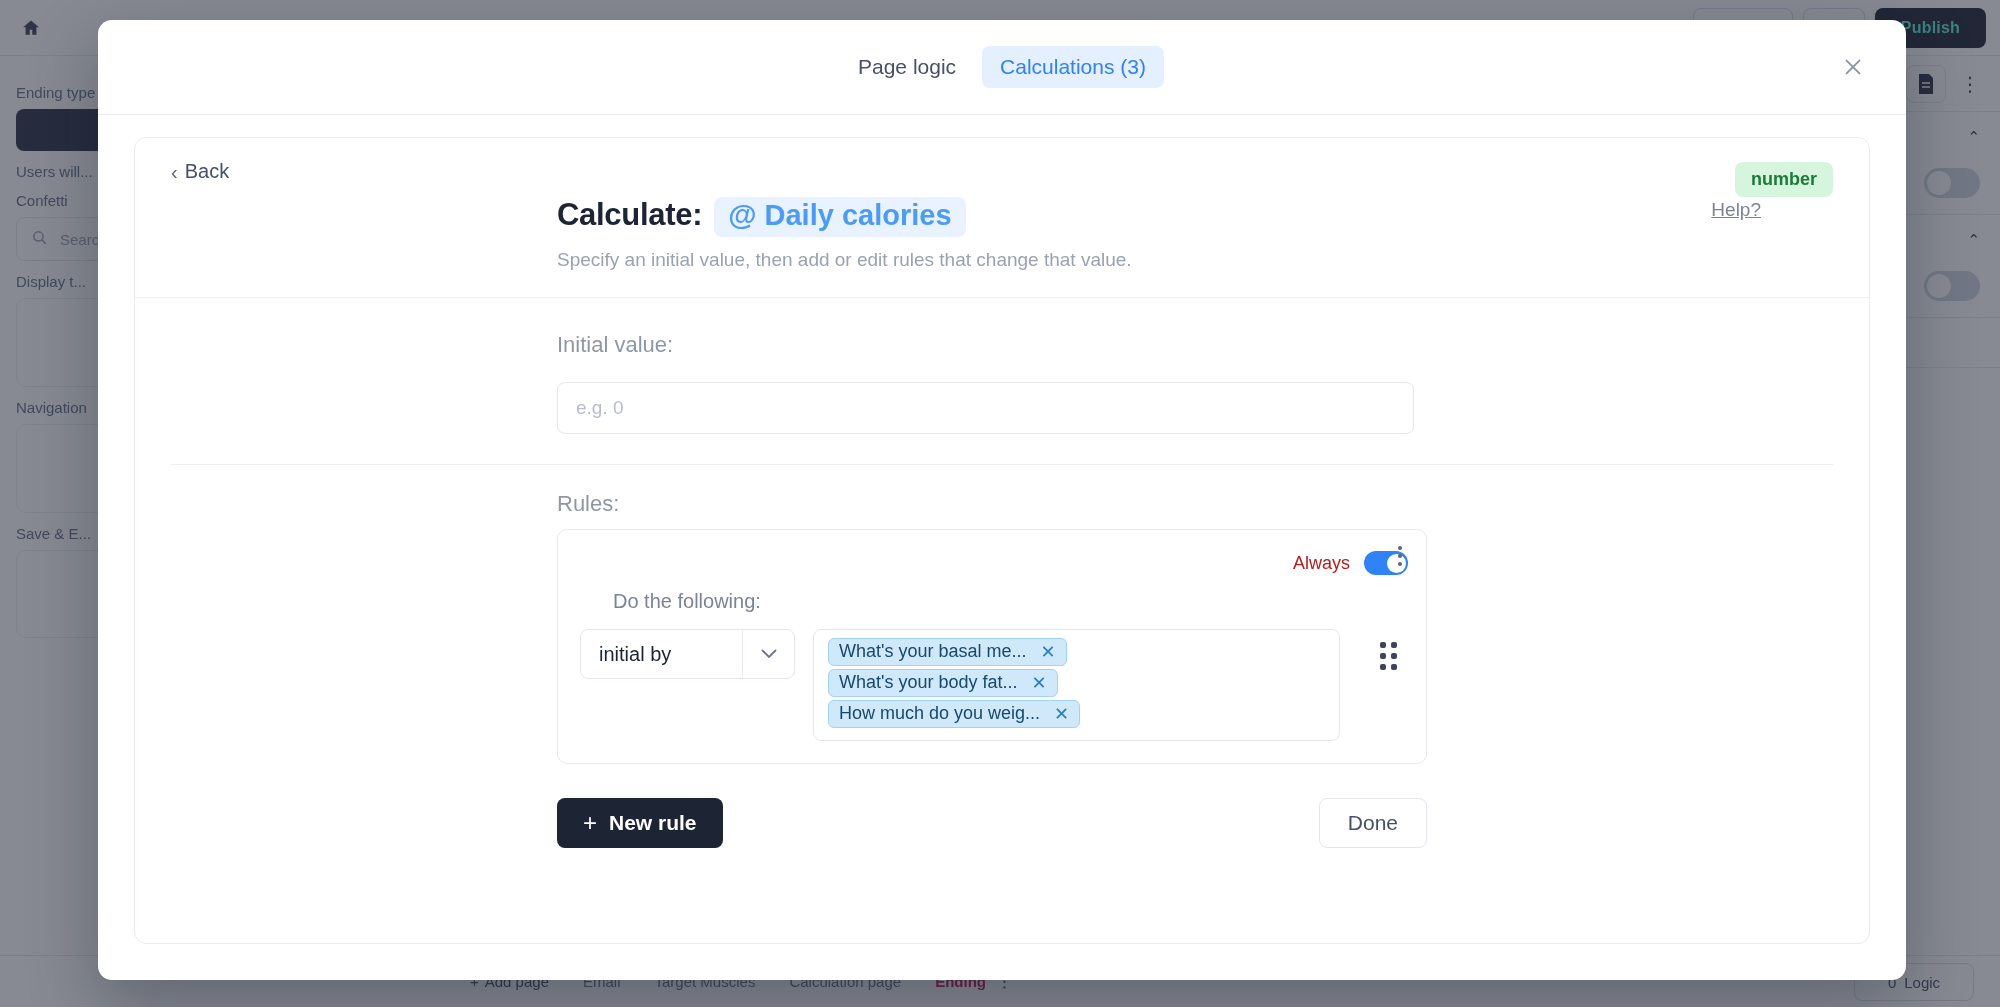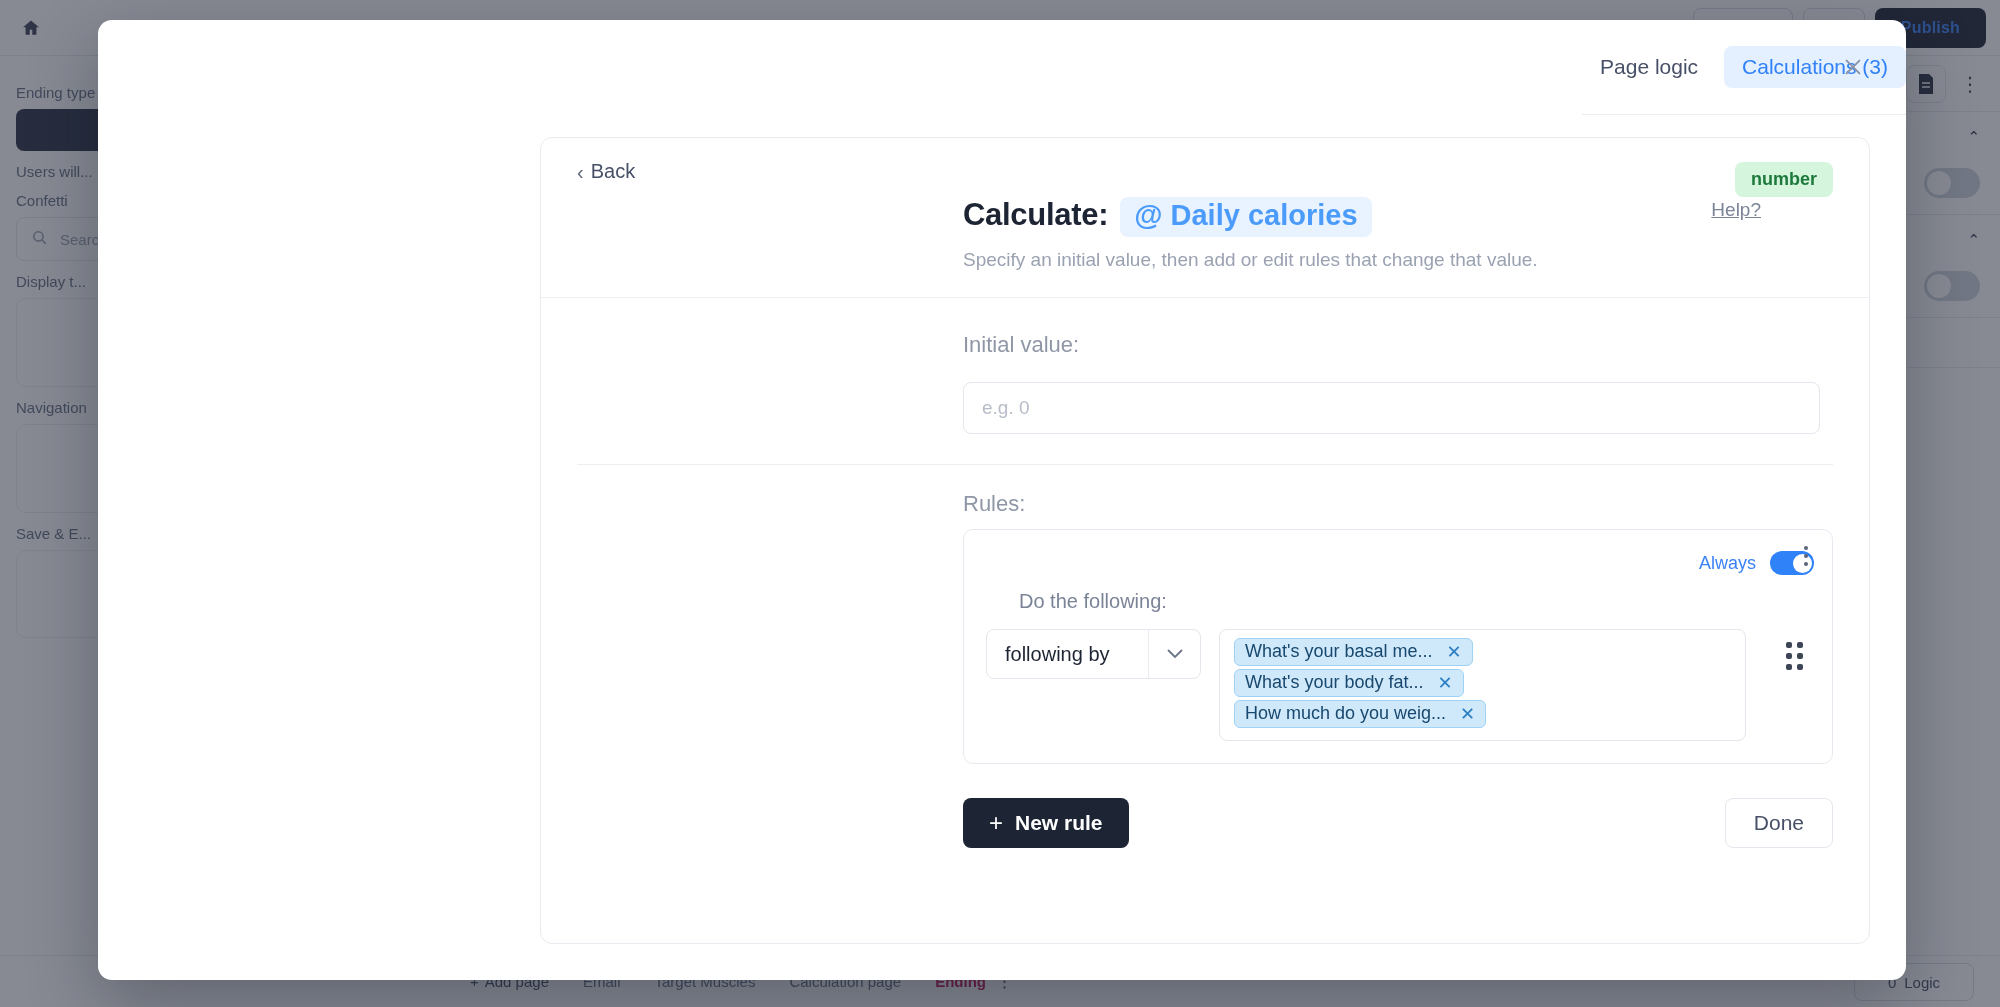--- a/index.html
+++ b/index.html
@@ -25,21 +25,21 @@
   }
   .home-icon { width: 34px; height: 34px; display:flex; align-items:center; justify-content:center; color:#3c4454; }
   .topbar-right { position: absolute; right: 14px; top: 8px; display:flex; align-items:center; gap: 10px; }
   .tb-ghost-btn {
     height: 40px; min-width: 100px;
     border: 1px solid #d8dce4; border-radius: 8px; background: #fff;
   }
   .tb-ghost-btn.small { min-width: 62px; }
   .publish-btn {
     height: 40px; padding: 0 26px;
-    background: #1d2433; color: #3b82f6; border-radius: 8px;
+    background: #1d2433; color: #5eead4; border-radius: 8px;
     display: flex; align-items: center; justify-content: center;
     font-size: 16px; font-weight: 600; letter-spacing: .2px;
   }
   .bg-body { flex: 1; display: flex; min-height: 0; }
 
   
   .bg-left {
     width: 330px; flex: 0 0 330px;
     border-right: 1px solid #e7e9ee;
     padding: 16px 16px 0 16px;
@@ -133,21 +133,20 @@
   
   #modal {
     position: absolute;
     left: 98px; top: 20px;
     width: 1808px; height: 960px;
     background: #ffffff;
     border-radius: 14px;
     box-shadow: 0 24px 70px rgba(10, 15, 30, 0.30);
     display: flex; flex-direction: column;
     overflow: hidden;
-    align-items: flex-end;
   }
   .modal-header {
     height: 95px; flex: 0 0 95px;
     position: relative;
     display: flex; align-items: center; justify-content: center;
     border-bottom: 1px solid #eaecf0;
   }
   .tabs { display:flex; align-items:center; gap: 8px; }
   .tab {
     font-size: 21px; color: #475067;
@@ -234,21 +233,21 @@
   .rules-label { font-size: 22px; color: #8f97a6; padding-left: 386px; margin-bottom: 12px; }
 
   .rule-card {
     margin-left: 386px; width: 870px;
     border: 1px solid #e6e9ef; border-radius: 10px;
     padding: 16px 18px 22px 22px;
     background: #fff;
     position: relative;
   }
   .rule-card-top { display:flex; align-items:center; justify-content:flex-end; gap: 14px; height: 34px; }
-  .always-label { font-size: 18px; color: #3b82f6; }
+  .always-label { font-size: 18px; color: #b91c1c; }
   .switch {
     width: 44px; height: 24px; border-radius: 12px; background:#2f82f8; position: relative;
   }
   .switch::after {
     content:""; position:absolute; top: 2.5px; right: 2.5px;
     width: 19px; height: 19px; border-radius: 50%; background:#fff;
   }
   .rule-kebab {
     position: absolute; right: 16px; top: 12px;
     display:flex; flex-direction: column; align-items:center; gap: 4px;
@@ -494,21 +493,21 @@
           <span class="rule-kebab">
               <i></i>
               <i></i>
               <i></i>
             </span>
 
           <div class="do-following">Do the following:</div>
 
           <div class="rule-row">
             <div class="select-box">
-              <span class="select-text">following by</span>
+              <span class="select-text">initial by</span>
               <span class="select-caret-wrap">
                 <svg width="16" height="10" viewBox="0 0 16 10" fill="none" stroke="currentColor" stroke-width="1.8" stroke-linecap="round">
                     <path d="M1.5 1.5 8 8 14.5 1.5"></path>
                   </svg>
               </span>
             </div>
 
             <div class="tag-box">
               <span class="tag">
                 <span>What's your basal me...</span>

